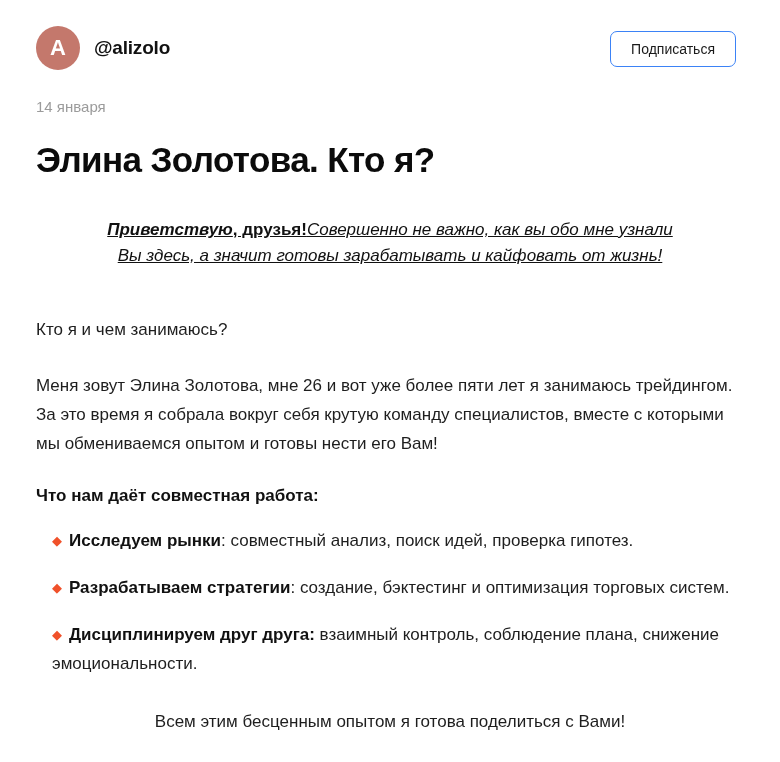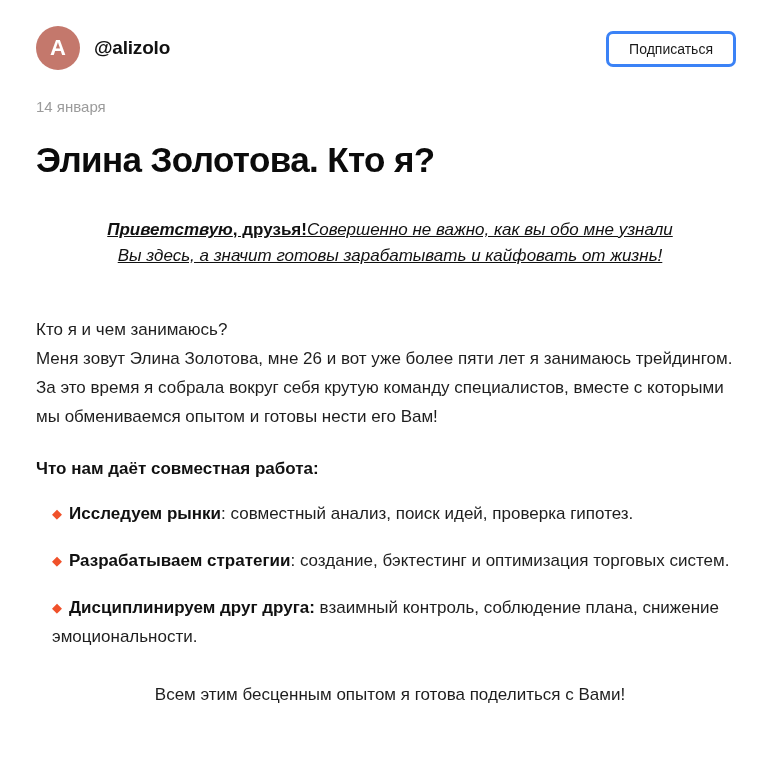--- a/index.html
+++ b/index.html
@@ -63,21 +63,21 @@
     letter-spacing: -0.2px;
     white-space: nowrap;
   }
   .subscribe-button {
     position: absolute;
     right: 44px;
     top: 31px;
     height: 36px;
     padding: 0 20px;
     background: #ffffff;
-    border: 3px solid #3b82f6;
+    border: 1px solid #3b82f6;
     border-radius: 7px;
     font-family: "Liberation Sans", sans-serif;
     font-size: 14px;
     color: #1a1a1a;
     cursor: pointer;
     white-space: nowrap;
     display: flex;
     align-items: center;
     justify-content: center;
     box-sizing: border-box;
@@ -120,21 +120,21 @@
   .body-block {
     margin: 0 36px;
   }
   .para {
     margin: 0;
     font-size: 17px;
     line-height: 29px;
     color: #1e1e1e;
   }
   .para-question { margin-top: 46px; }
-  .para-about    { }
+  .para-about    { margin-top: 27px; }
 
   .subhead {
     margin: 23px 0 0 0;
     font-size: 17px;
     line-height: 29px;
     font-weight: 700;
     color: #111111;
   }
 
   .bullets {

